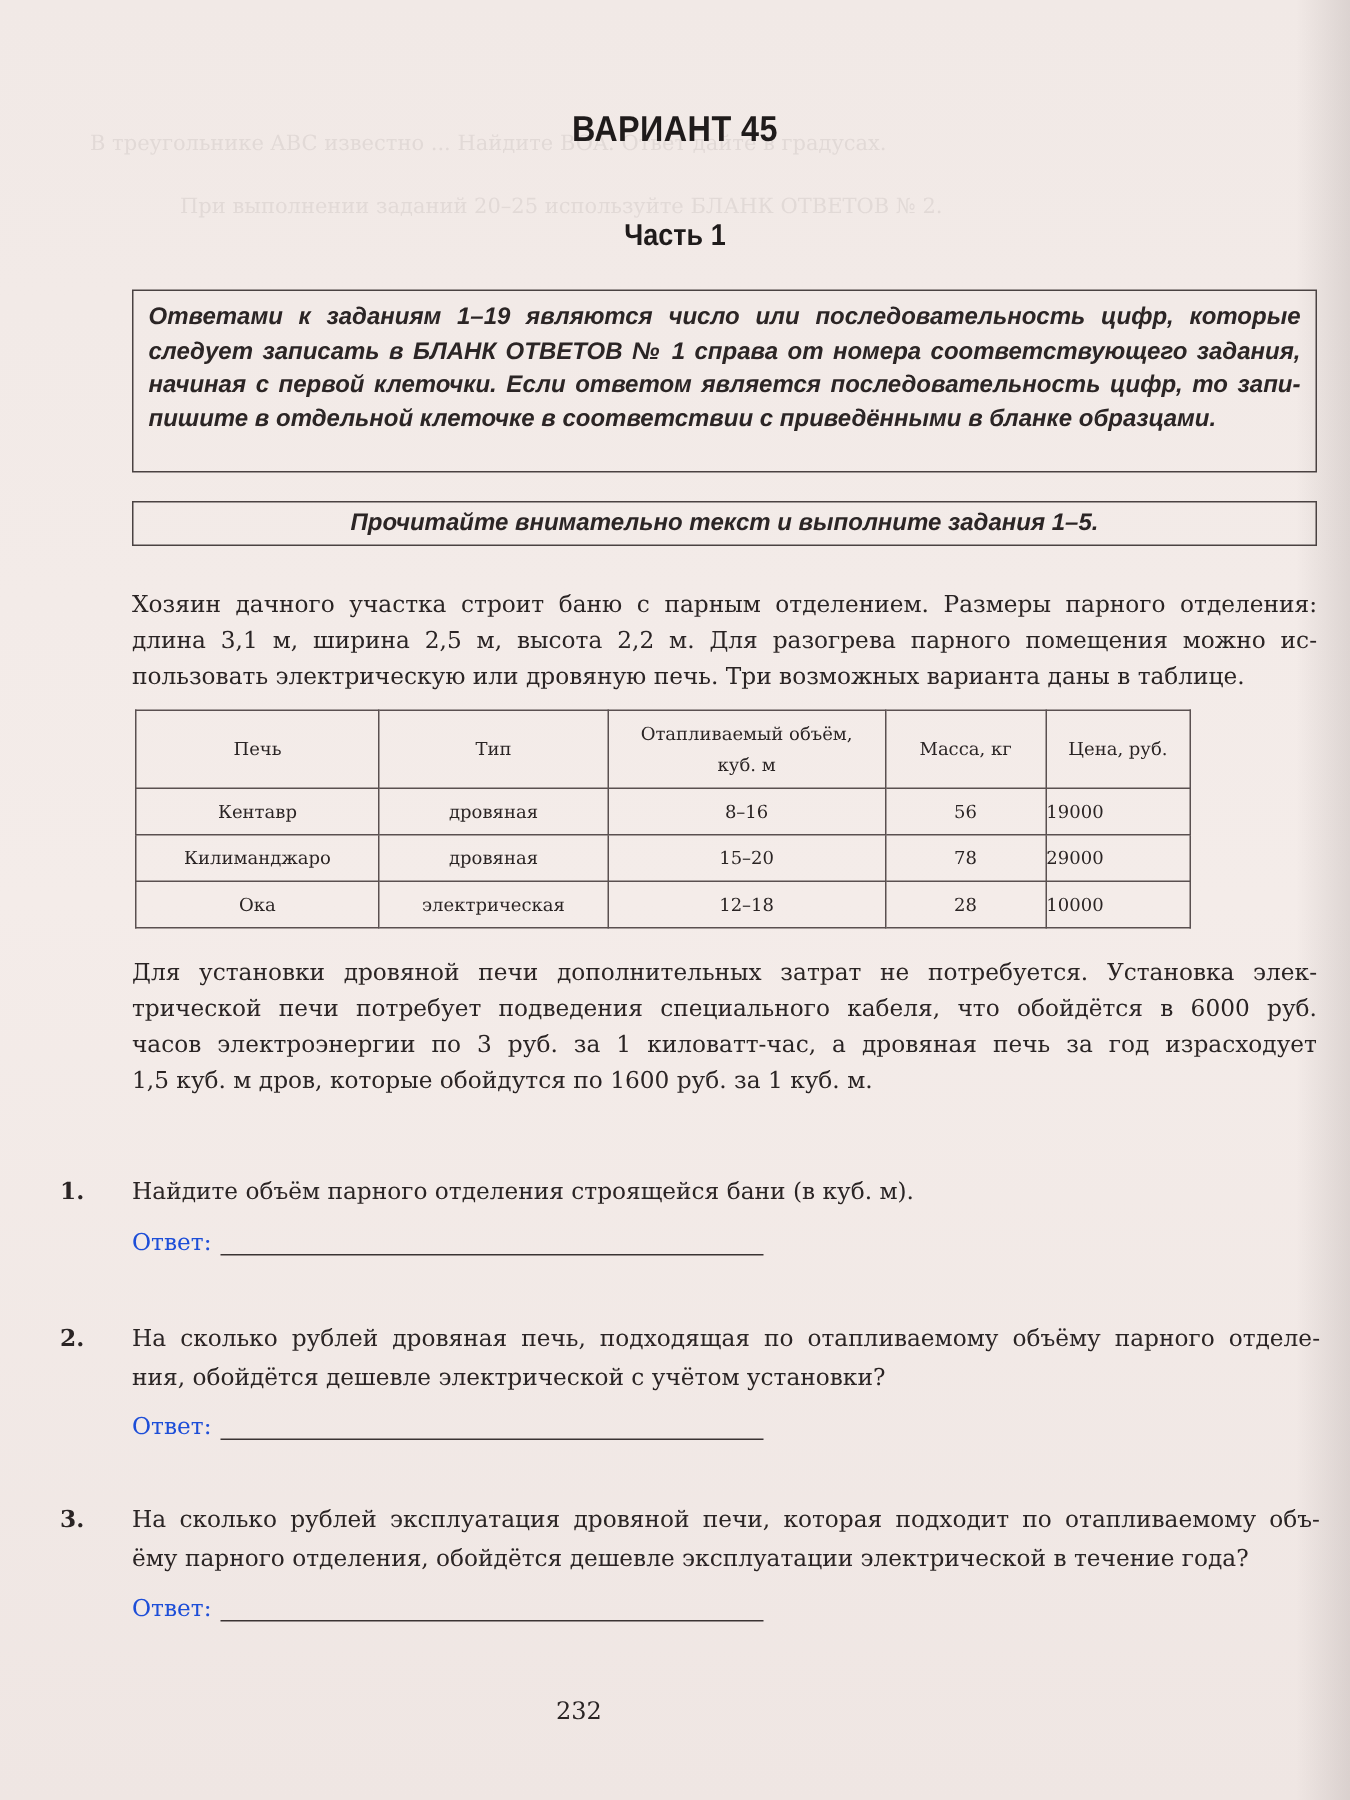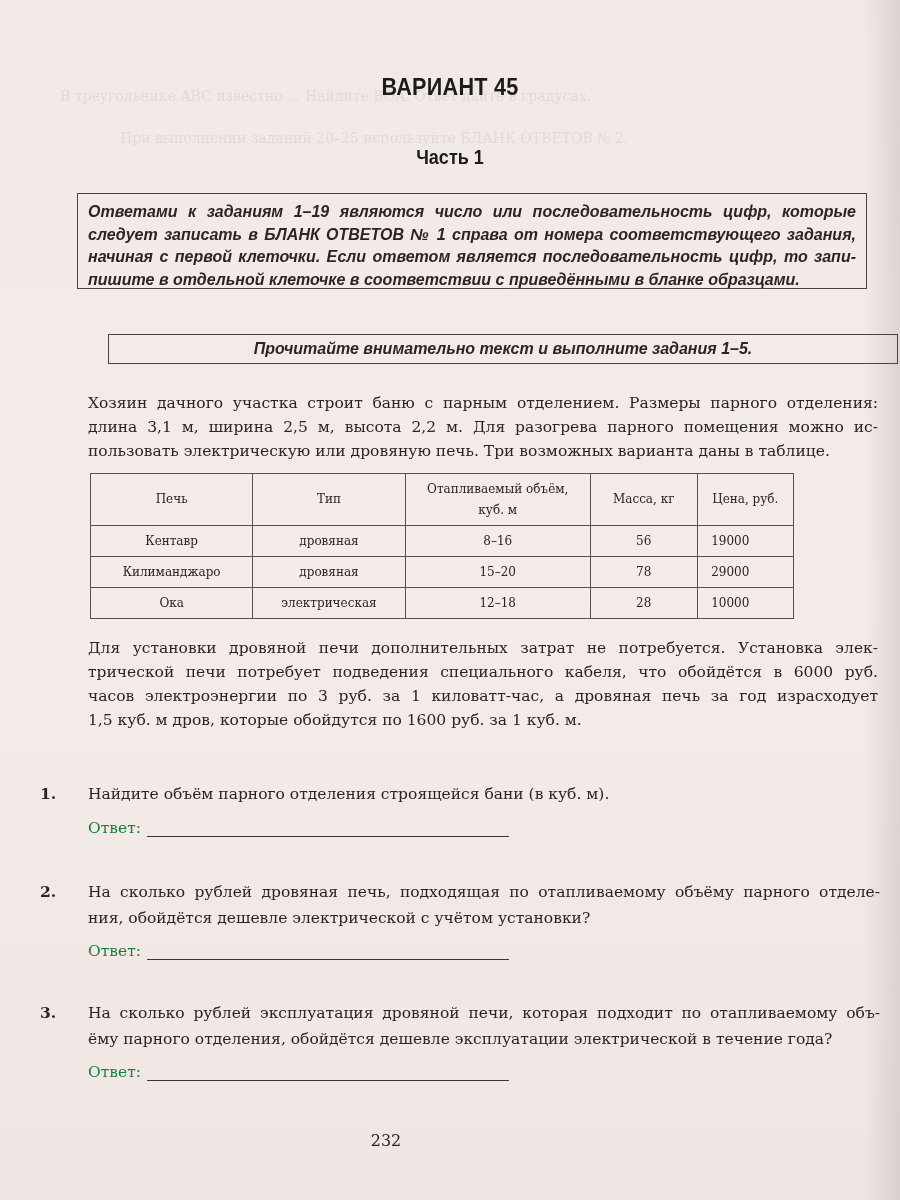--- a/index.html
+++ b/index.html
@@ -40,24 +40,24 @@
       left: 0; width: 900px;
       text-align: center;
       font-family: "Liberation Sans", "DejaVu Sans", sans-serif;
       font-weight: bold;
       font-size: 20px;
       color: #1f1b1b;
       transform: scaleX(0.9);
     }
     .instr-box {
       position: absolute;
-      left: 77px;
+      left: 88px;
       top: 193px;
       width: 790px;
-      height: 96px;
+      height: 122px;
       border: 1.5px solid #4a4242;
       padding: 7px 10px 0 10px;
       font-family: "Liberation Sans", "DejaVu Sans", sans-serif;
       font-style: italic;
       font-weight: bold;
       font-size: 16px;
       line-height: 22.5px;
       color: #2b2525;
       text-align: justify;
       text-align-last: left;
@@ -77,21 +77,20 @@
       width: 790px;
       height: 30px;
       border: 1.5px solid #4a4242;
       text-align: center;
       font-family: "Liberation Sans", "DejaVu Sans", sans-serif;
       font-style: italic;
       font-weight: bold;
       font-size: 16px;
       line-height: 27px;
       color: #2b2525;
-      margin-left: 20px;
     }
     .para {
       position: absolute;
       left: 88px;
       width: 790px;
       font-size: 15.5px;
       line-height: 24px;
       color: #2a2424;
     }
     .para .line {
@@ -113,21 +112,21 @@
       color: #2a2424;
     }
     table.stoves th, table.stoves td {
       border: 1.3px solid #5a5050;
       text-align: center;
       font-weight: normal;
       vertical-align: middle;
     }
     table.stoves th { height: 52px; line-height: 21px; }
     table.stoves td { height: 31px; }
-    table.stoves td.num-right, table.stoves th.num-right { text-align: center; padding-right: 30px; }
+    table.stoves td.num-right, table.stoves th.num-right { text-align: left; padding-right: 30px; }
     .task {
       position: absolute;
       left: 40px;
       width: 840px;
       font-size: 15.5px;
       line-height: 26px;
       color: #2a2424;
     }
     .task .num {
       position: absolute;
@@ -144,21 +143,21 @@
       display: block;
       white-space: nowrap;
       text-align: justify;
       text-align-last: justify;
     }
     .task .text .line.last { text-align-last: left; }
     .answer {
       position: absolute;
       left: 88px;
       font-size: 15.5px;
-      color: #15803d;
+      color: #1d4ed8;
       display: flex;
       align-items: flex-end;
     }
     .answer .label { margin-right: 6px; }
     .answer .blank {
       display: inline-block;
       width: 362px;
       height: 18px;
       border-bottom: 1.5px solid #3a3333;
     }

